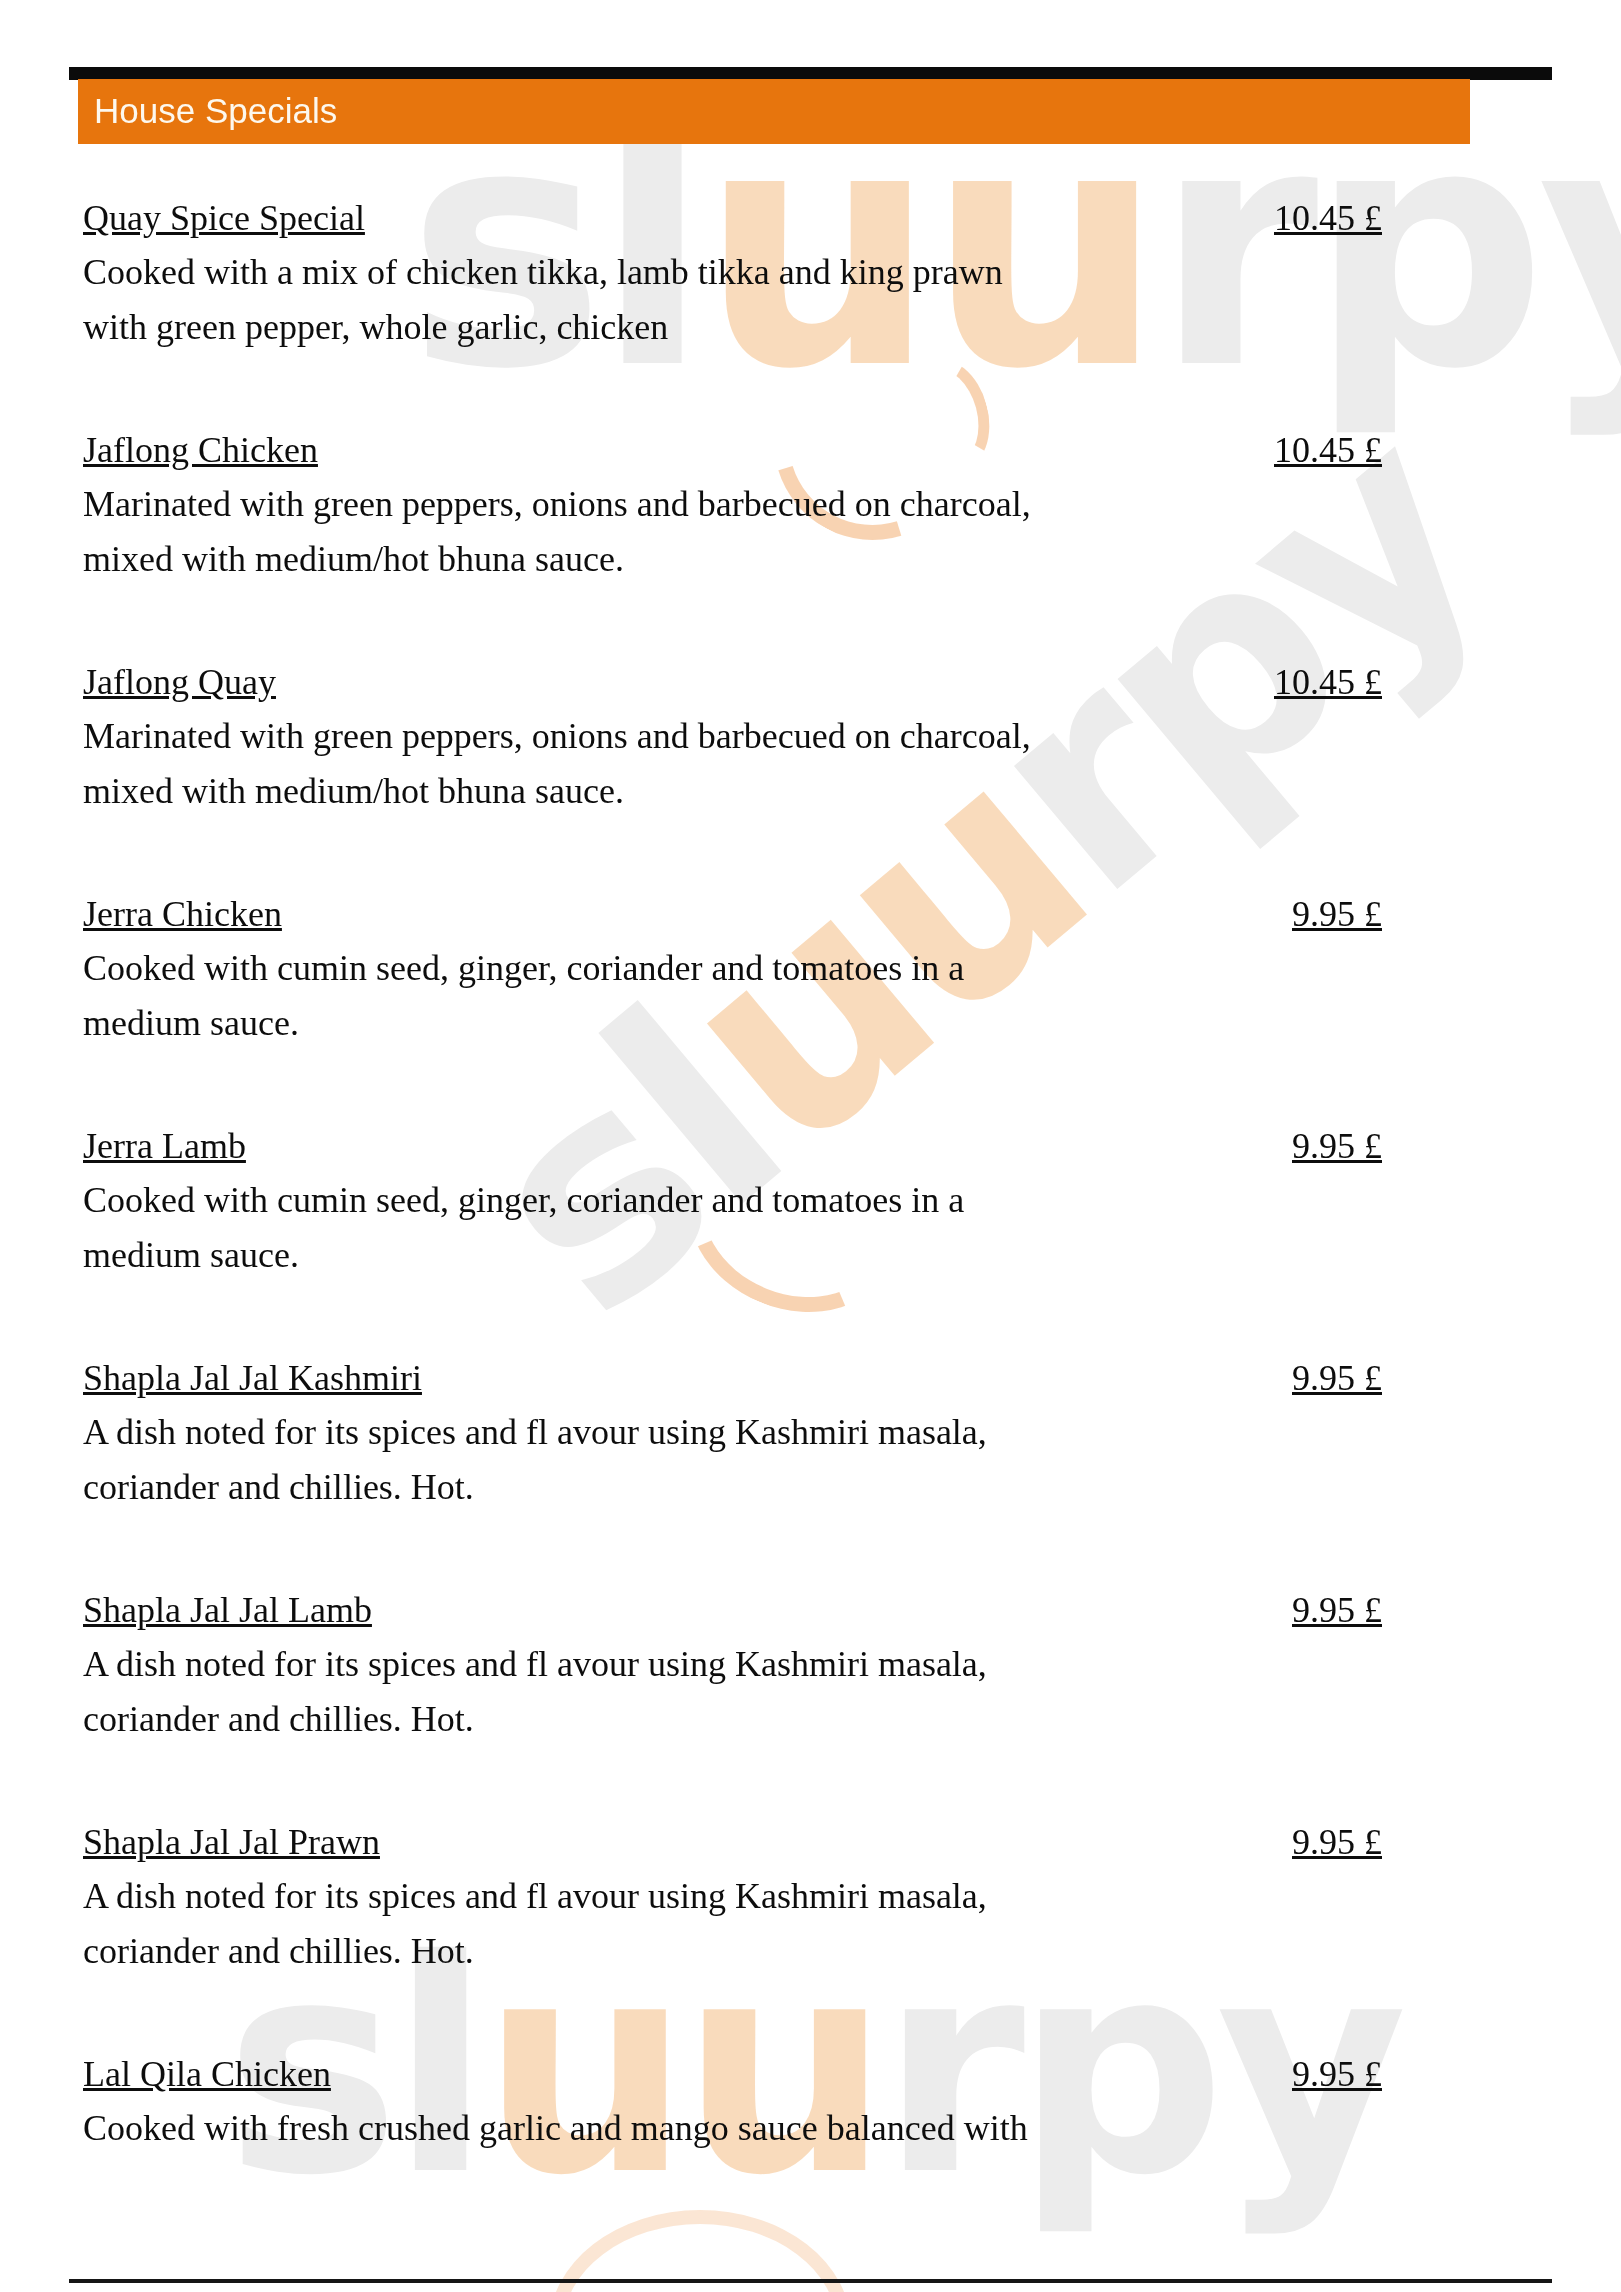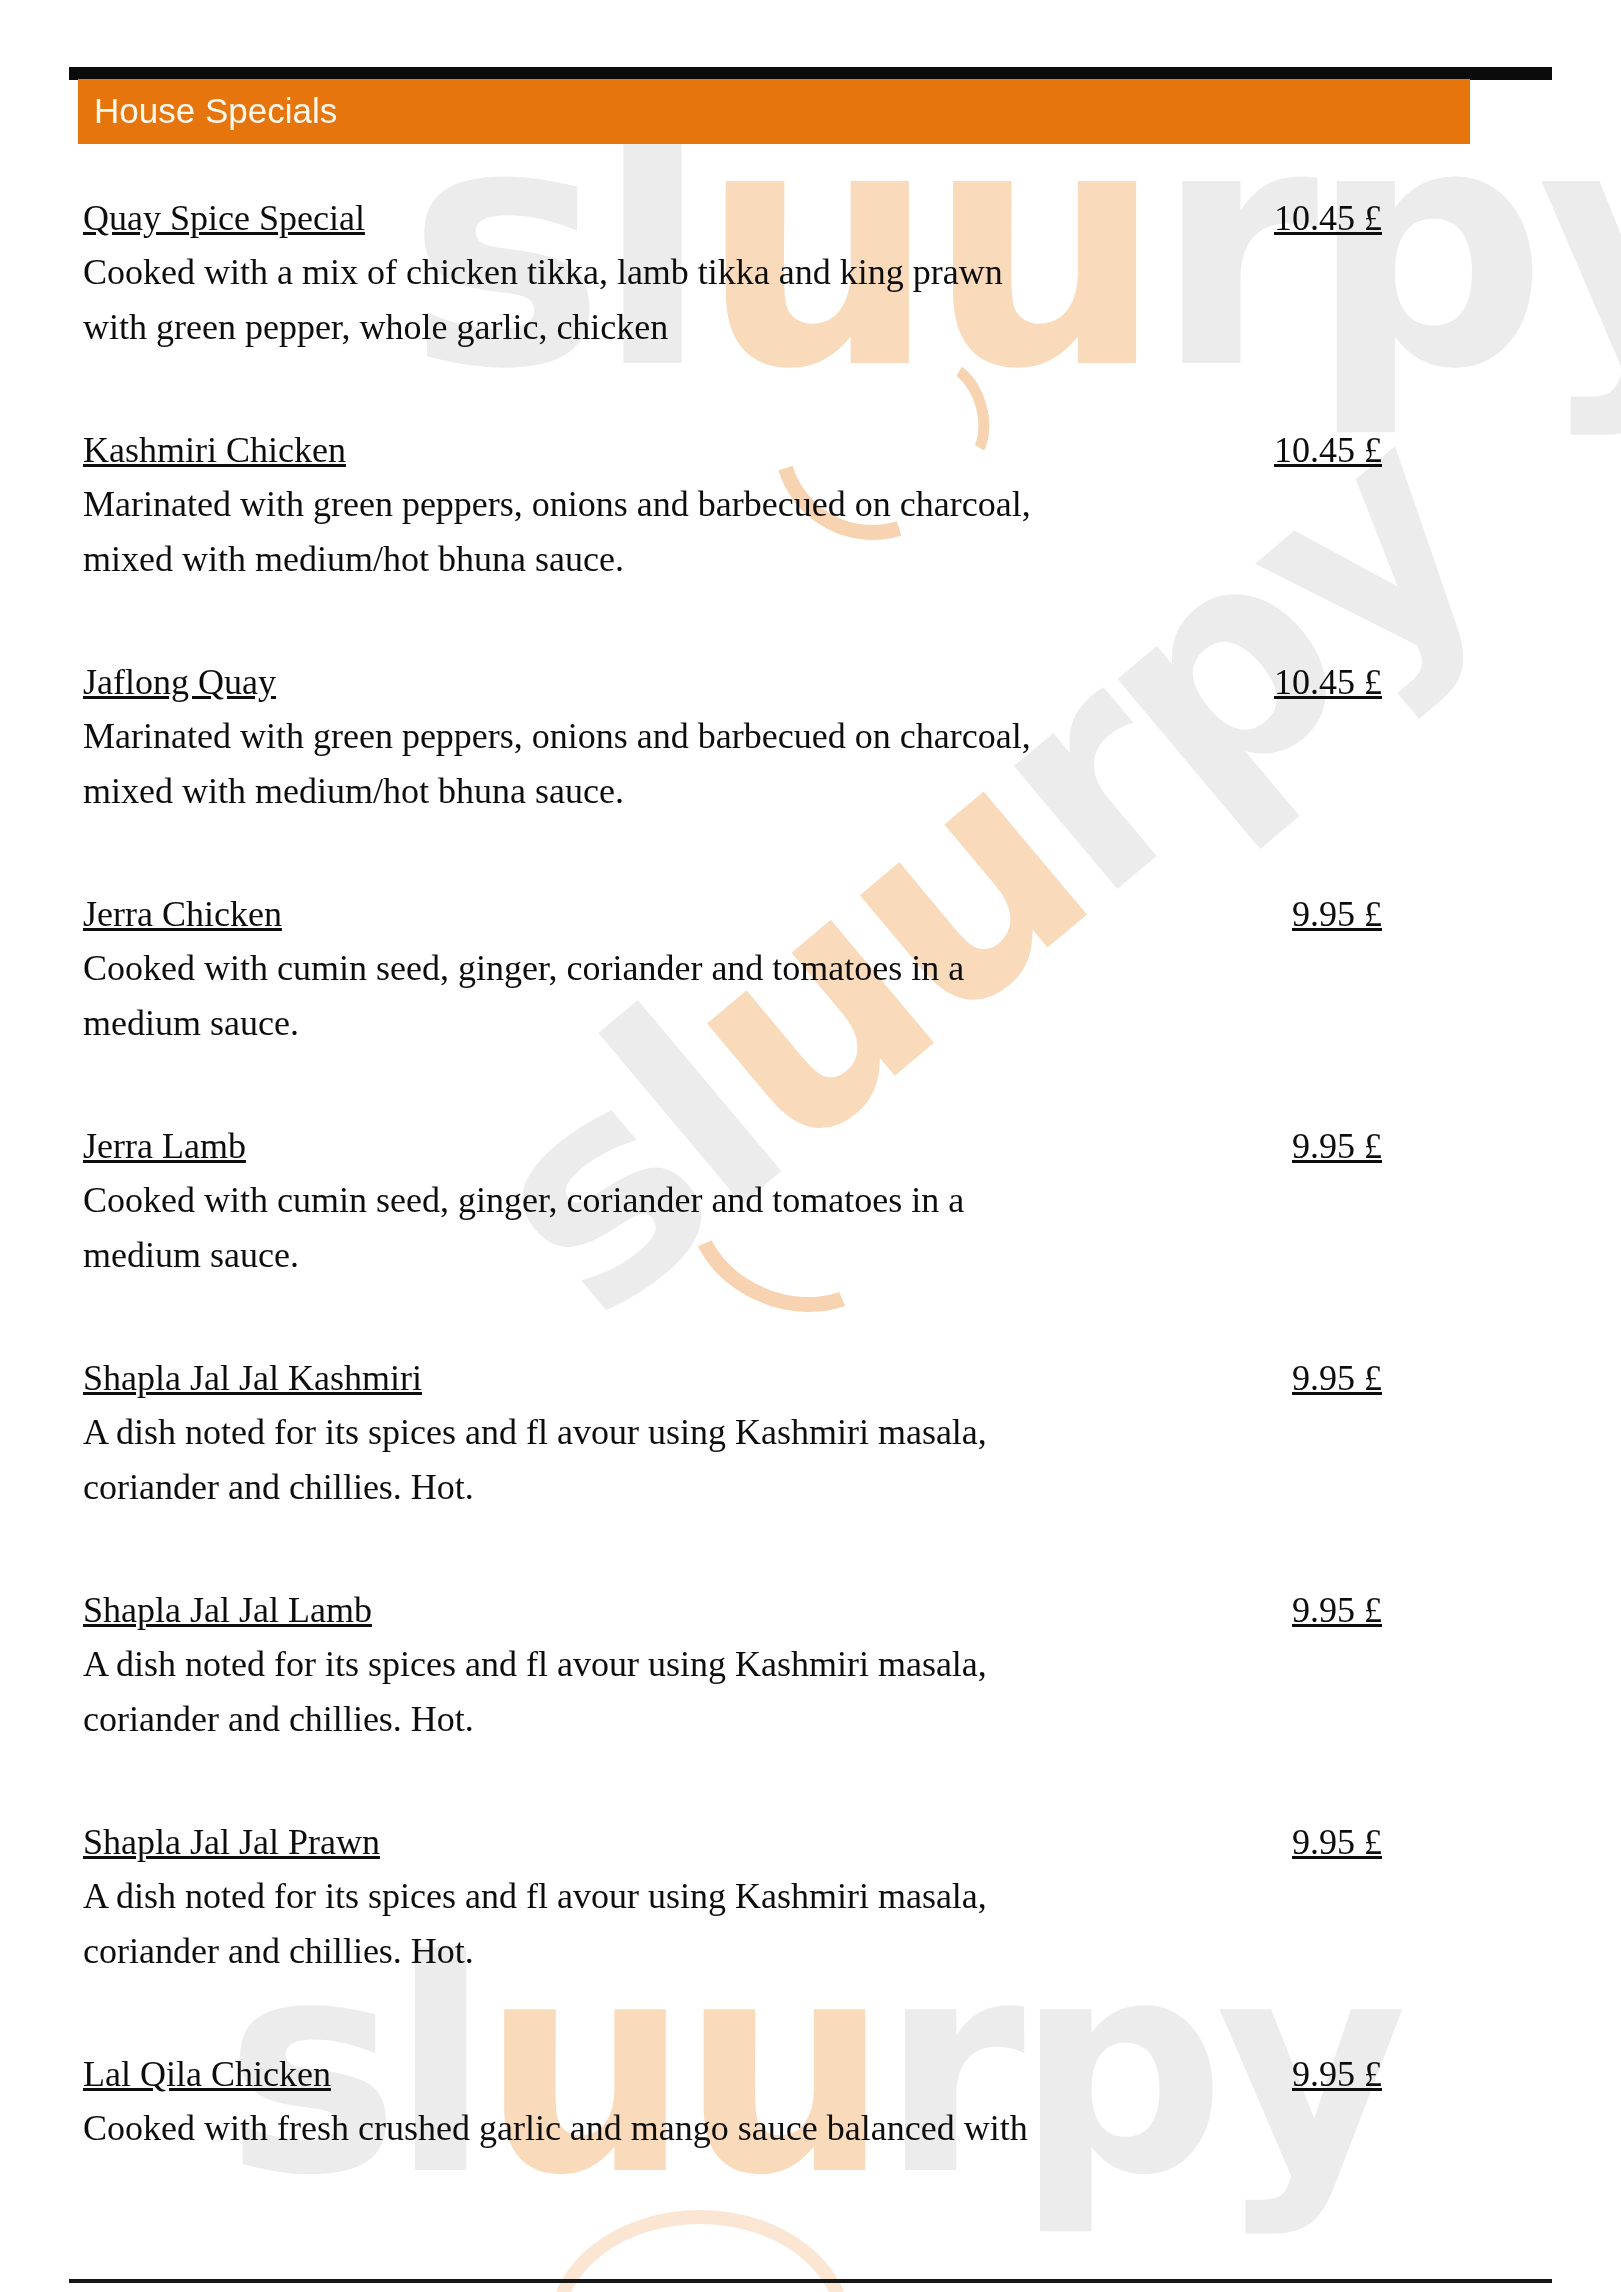--- a/index.html
+++ b/index.html
@@ -107,21 +107,21 @@
         <span class="item-price">10.45 £</span>
       </div>
       <div class="item-desc">
         <div class="desc-line">Cooked with a mix of chicken tikka, lamb tikka and king prawn</div>
         <div class="desc-line">with green pepper, whole garlic, chicken</div>
       </div>
     </div>
 
     <div class="menu-item">
       <div class="item-row">
-        <span class="item-name">Kashmiri Chicken</span>
+        <span class="item-name">Jaflong Chicken</span>
         <span class="item-price">10.45 £</span>
       </div>
       <div class="item-desc">
         <div class="desc-line">Marinated with green peppers, onions and barbecued on charcoal,</div>
         <div class="desc-line">mixed with medium/hot bhuna sauce.</div>
       </div>
     </div>
 
     <div class="menu-item">
       <div class="item-row">

